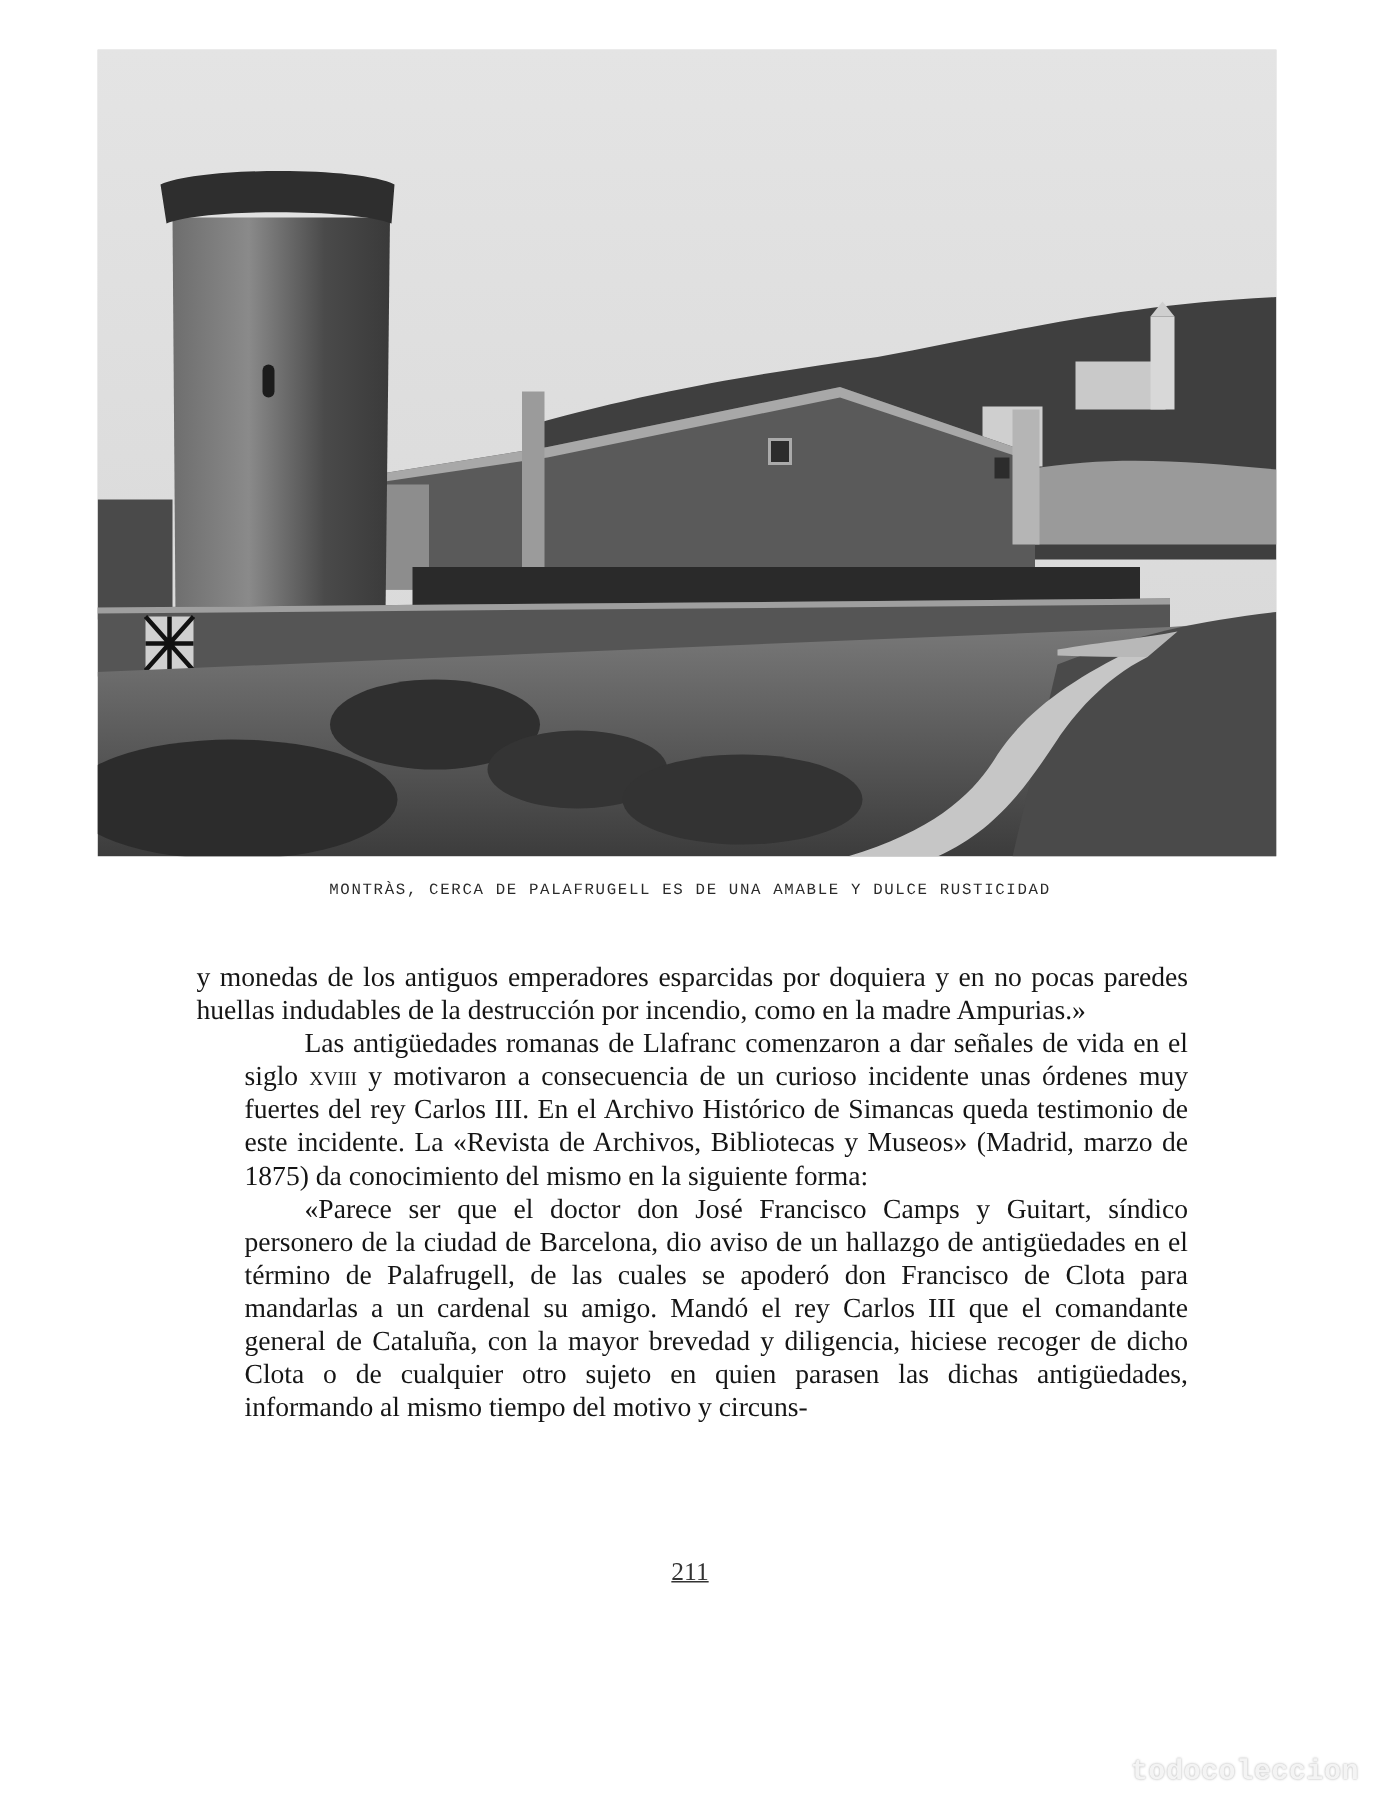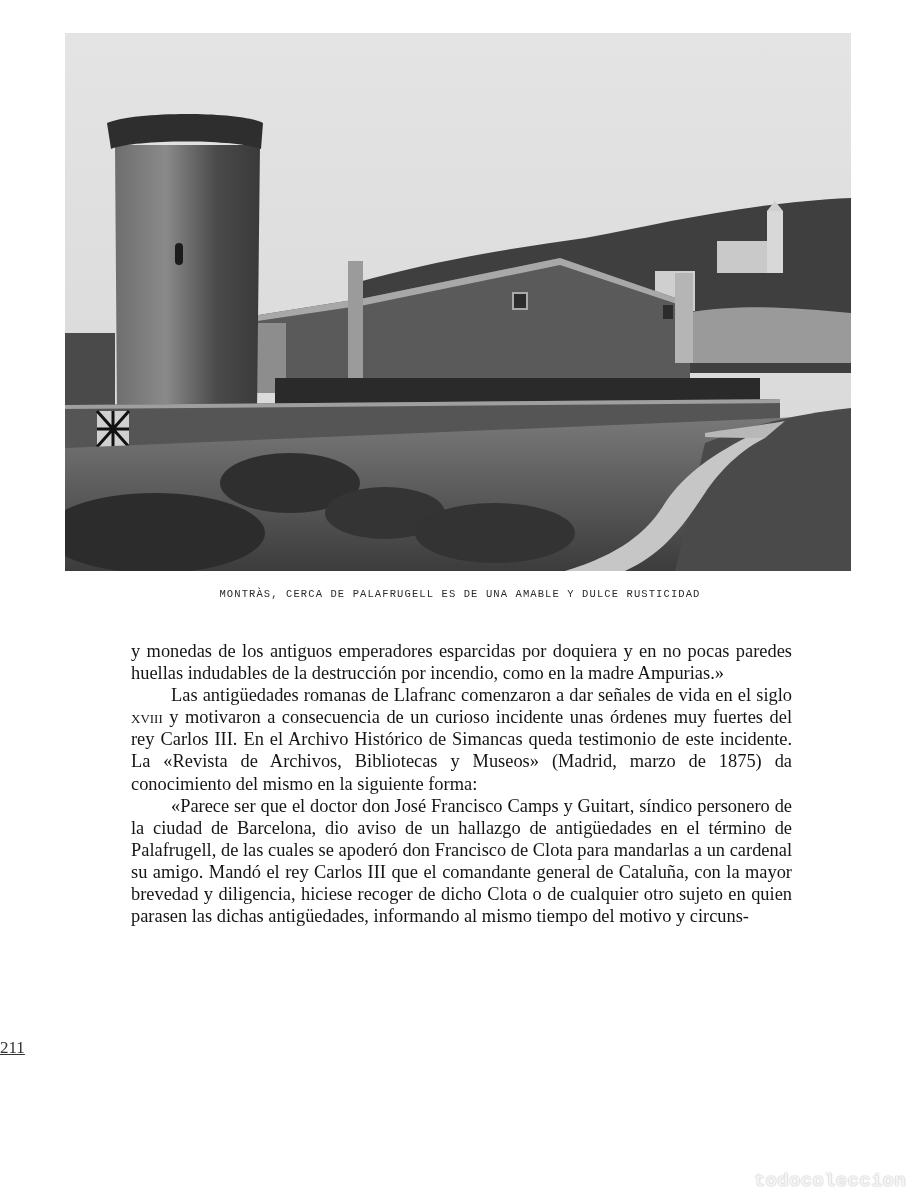--- a/index.html
+++ b/index.html
@@ -5,23 +5,23 @@
   html, body { margin:0; padding:0; }
   body { width:920px; height:1204px; background:#ffffff; position:relative; overflow:hidden;
          font-family:"Liberation Serif","DejaVu Serif",serif; color:#1a1a1a; }
   .photo { position:absolute; left:65px; top:33px; width:786px; height:538px; overflow:hidden; background:#d9d9d9; }
   .photo svg { display:block; }
   .caption { position:absolute; left:0; width:920px; top:588px; text-align:center;
              font-size:10.5px; letter-spacing:1.1px; color:#2a2a2a;font-family:Liberation Mono, monospace; }
   .body-text { position:absolute; left:131px; width:661px; top:640px; font-size:18.4px; line-height:22.1px;
                text-align:justify; color:#151515; }
   .body-text p { margin:0; }
-  .body-text p.indent { text-indent:40px; }
+  .body-text p.indent { text-indent:40px;margin-left:32px; }
   .sc { font-variant:small-caps; }
-  .folio { position:absolute; left:0; width:920px; top:1038px; font-size:17px; color:#333;text-decoration:underline; }
+  .folio { position:absolute; left:0; width:920px; top:1038px; text-align:center; font-size:17px; color:#333;text-decoration:underline; }
   .watermark { position:absolute; right:14px; top:1170px; font-family:Liberation Mono, monospace; font-weight:bold;
                font-size:19px; color:#f4f4f4; letter-spacing:0.3px;
                text-shadow:0 0 1px #bdbdbd, 0 0 2px #d0d0d0; }
 </style>
 </head>
 <body>
 
 <div class="photo">
   <svg width="786" height="538" viewBox="0 0 786 538" xmlns="http://www.w3.org/2000/svg">
     <defs>

